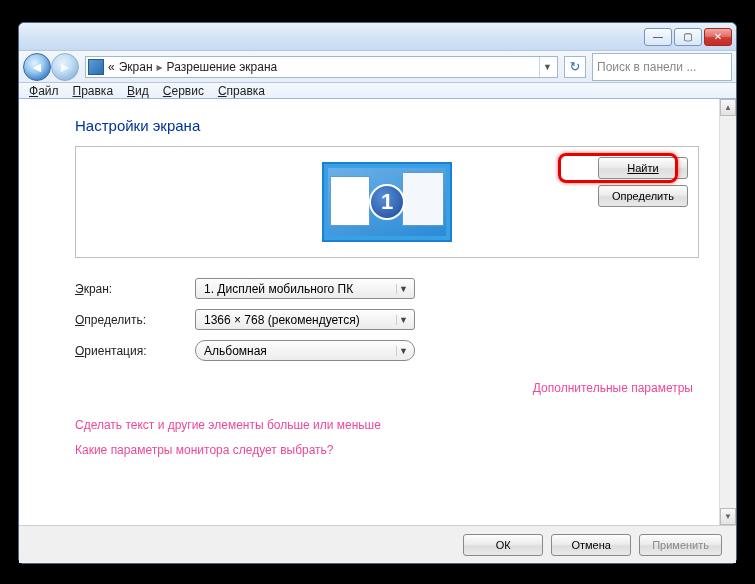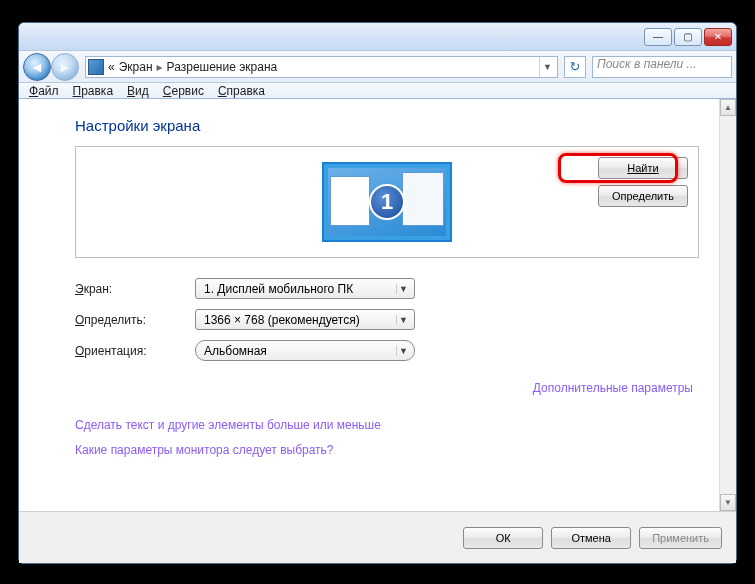--- a/index.html
+++ b/index.html
@@ -116,28 +116,27 @@
     border: 1px solid #9fb8d0;
     background: #fff;
     display: flex;
     align-items: center;
     justify-content: center;
     color: #2a6fb0;
     font-size: 13px;
   }
   .searchbox {
     width: 140px;
-    height: 22px;
+    height: 28px;
     background: #fff;
     border: 1px solid #9fb8d0;
     display: flex;
-    align-items: flex-start;
+    align-items: center;
     padding: 0 4px;
     color: #888;
-    font-style: italic;
     overflow: hidden;
     white-space: nowrap;
   }
   .menubar {
     height: 16px;
     background: linear-gradient(to bottom, #f5f9fd 0%, #e9f1fb 100%);
     border-bottom: 1px solid #9ab8d6;
     display: flex;
     align-items: center;
     padding: 0 10px;
@@ -299,42 +298,42 @@
     color: #444;
     border-left: 1px solid #ccc;
   }
   .combo.med { min-width: 220px; }
   .combo.sm { min-width: 220px; border-radius: 10px; }
   .adv-link {
     text-align: right;
     margin: 20px 6px 18px 0;
   }
   a.link, .link {
-    color: #8b5cf6;
+    color: #ec4899;
     text-decoration: none;
     cursor: pointer;
     text-align: right;
   }
   .links-section {
     line-height: 2.1;
   }
   .plain { color: #222; }
   .winflag {
     display: inline-block;
     width: 13px; height: 11px;
     background:
       linear-gradient(#e23 0 0) 0 0/6px 5px no-repeat,
       linear-gradient(#3b3 0 0) 7px 0/6px 5px no-repeat,
       linear-gradient(#36f 0 0) 0 6px/6px 5px no-repeat,
       linear-gradient(#fc3 0 0) 7px 6px/6px 5px no-repeat;
     vertical-align: middle;
     transform: skewX(-8deg);
   }
   .footer {
-    height: 52px;
+    height: 38px;
     border-top: 1px solid #cfcfcf;
     background: #f0f0f0;
     display: flex;
     align-items: center;
     justify-content: flex-end;
     padding: 0 14px;
     gap: 8px;
   }
   .footer .btn { min-width: 80px; }
   .footer .btn.disabled { color: #888; }

